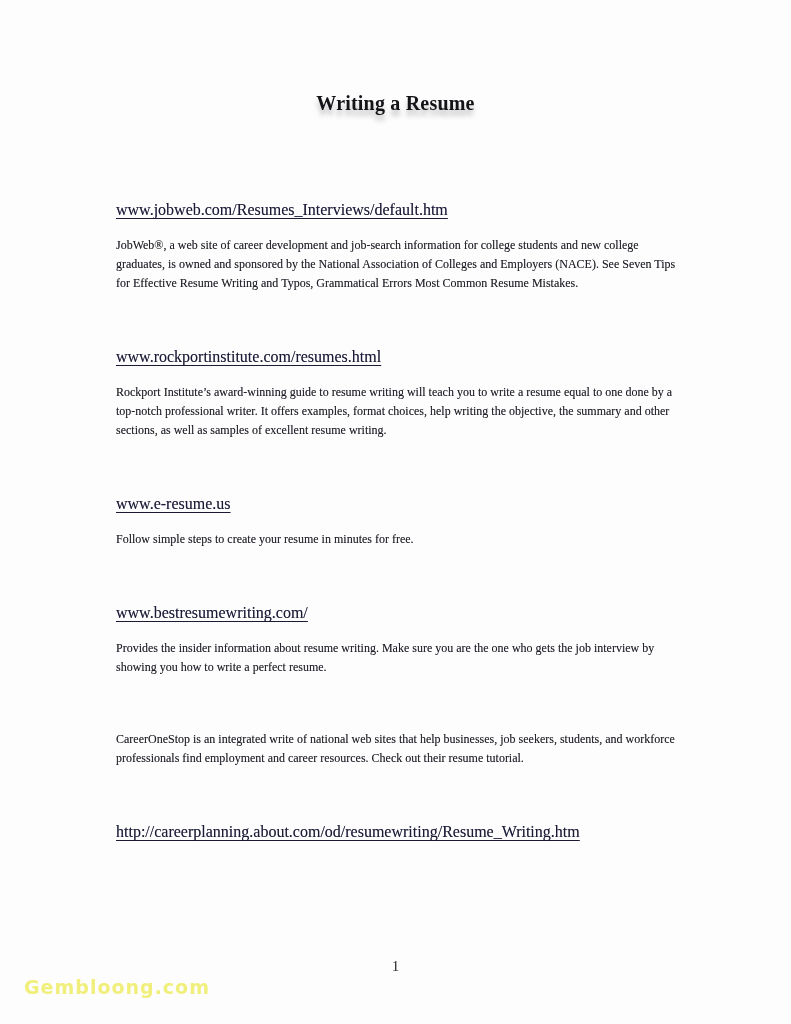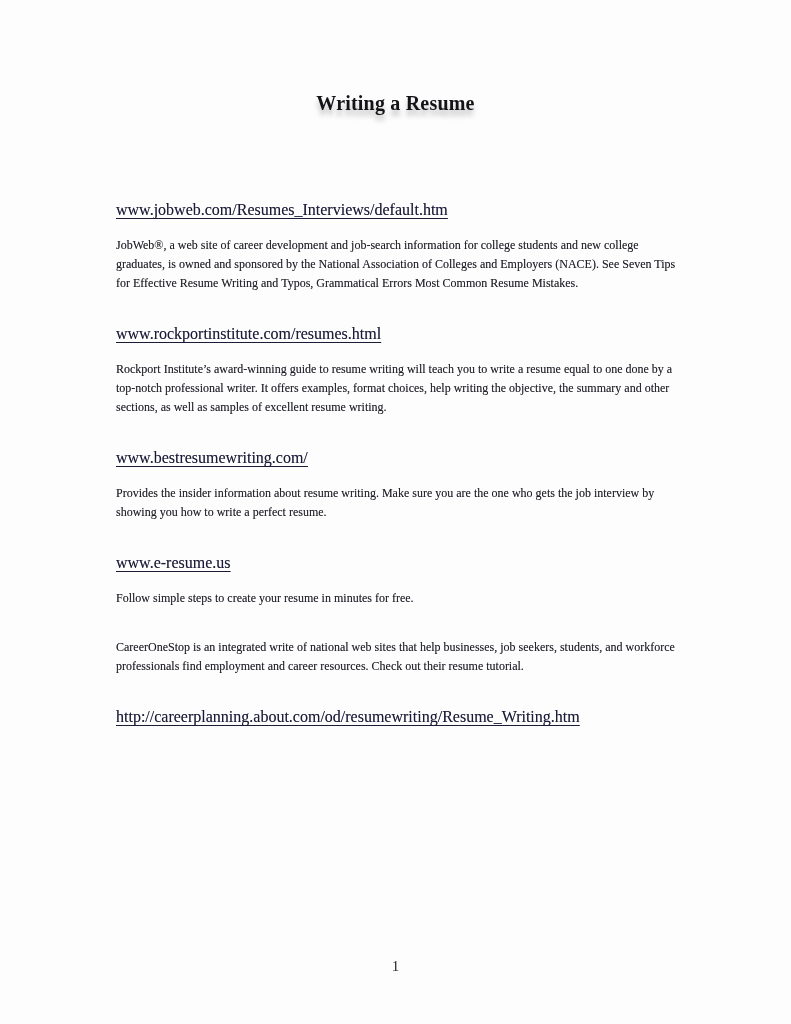--- a/index.html
+++ b/index.html
@@ -29,21 +29,21 @@
     font-weight: bold;
     color: #141418;
     letter-spacing: 0.2px;
     text-shadow: 0 6px 5px rgba(110,110,110,0.40);
   }
   .content {
     width: 562px;
     margin: 0 auto 0 116px;
   }
   .resource-section {
-    margin-top: 30px;
+    margin-top: 53px;
   }
   .resource-section.first {
     margin-top: 84px;
   }
   .resource-link {
     display: inline-block;
     font-size: 16px;
     line-height: 21px;
     color: #1b1b38;
     text-decoration: underline;
@@ -92,35 +92,36 @@
       <span class="resource-link">www.jobweb.com/Resumes_Interviews/default.htm</span>
       <p class="resource-desc">JobWeb®, a web site of career development and job-search information for college students and new college graduates, is owned and sponsored by the National Association of Colleges and Employers (NACE). See Seven Tips for Effective Resume Writing and Typos, Grammatical Errors Most Common Resume Mistakes.</p>
     </div>
 
     <div class="resource-section">
       <span class="resource-link">www.rockportinstitute.com/resumes.html</span>
       <p class="resource-desc">Rockport Institute’s award-winning guide to resume writing will teach you to write a resume equal to one done by a top-notch professional writer. It offers examples, format choices, help writing the objective, the summary and other sections, as well as samples of excellent resume writing.</p>
     </div>
 
     <div class="resource-section">
-      <span class="resource-link">www.bestresumewriting.com/</span>
-      <p class="resource-desc">Provides the insider information about resume writing. Make sure you are the one who gets the job interview by showing you how to write a perfect resume.</p>
+      <span class="resource-link">www.e-resume.us</span>
+      <p class="resource-desc">Follow simple steps to create your resume in minutes for free.</p>
     </div>
 
     <div class="resource-section">
-      <span class="resource-link">www.e-resume.us</span>
-      <p class="resource-desc">Follow simple steps to create your resume in minutes for free.</p>
+      <span class="resource-link">www.bestresumewriting.com/</span>
+      <p class="resource-desc">Provides the insider information about resume writing. Make sure you are the one who gets the job interview by showing you how to write a perfect resume.</p>
     </div>
 
     <div class="resource-section">
       <p class="resource-desc">CareerOneStop is an integrated write of national web sites that help businesses, job seekers, students, and workforce professionals find employment and career resources. Check out their resume tutorial.</p>
     </div>
 
     <div class="resource-section">
       <span class="resource-link">http://careerplanning.about.com/od/resumewriting/Resume_Writing.htm</span>
     </div>
 
   </div>
 
   <div class="page-number">1</div>
 
+  <div class="watermark">Gembloong.com</div>
 
 </div>
 
 </body></html>

